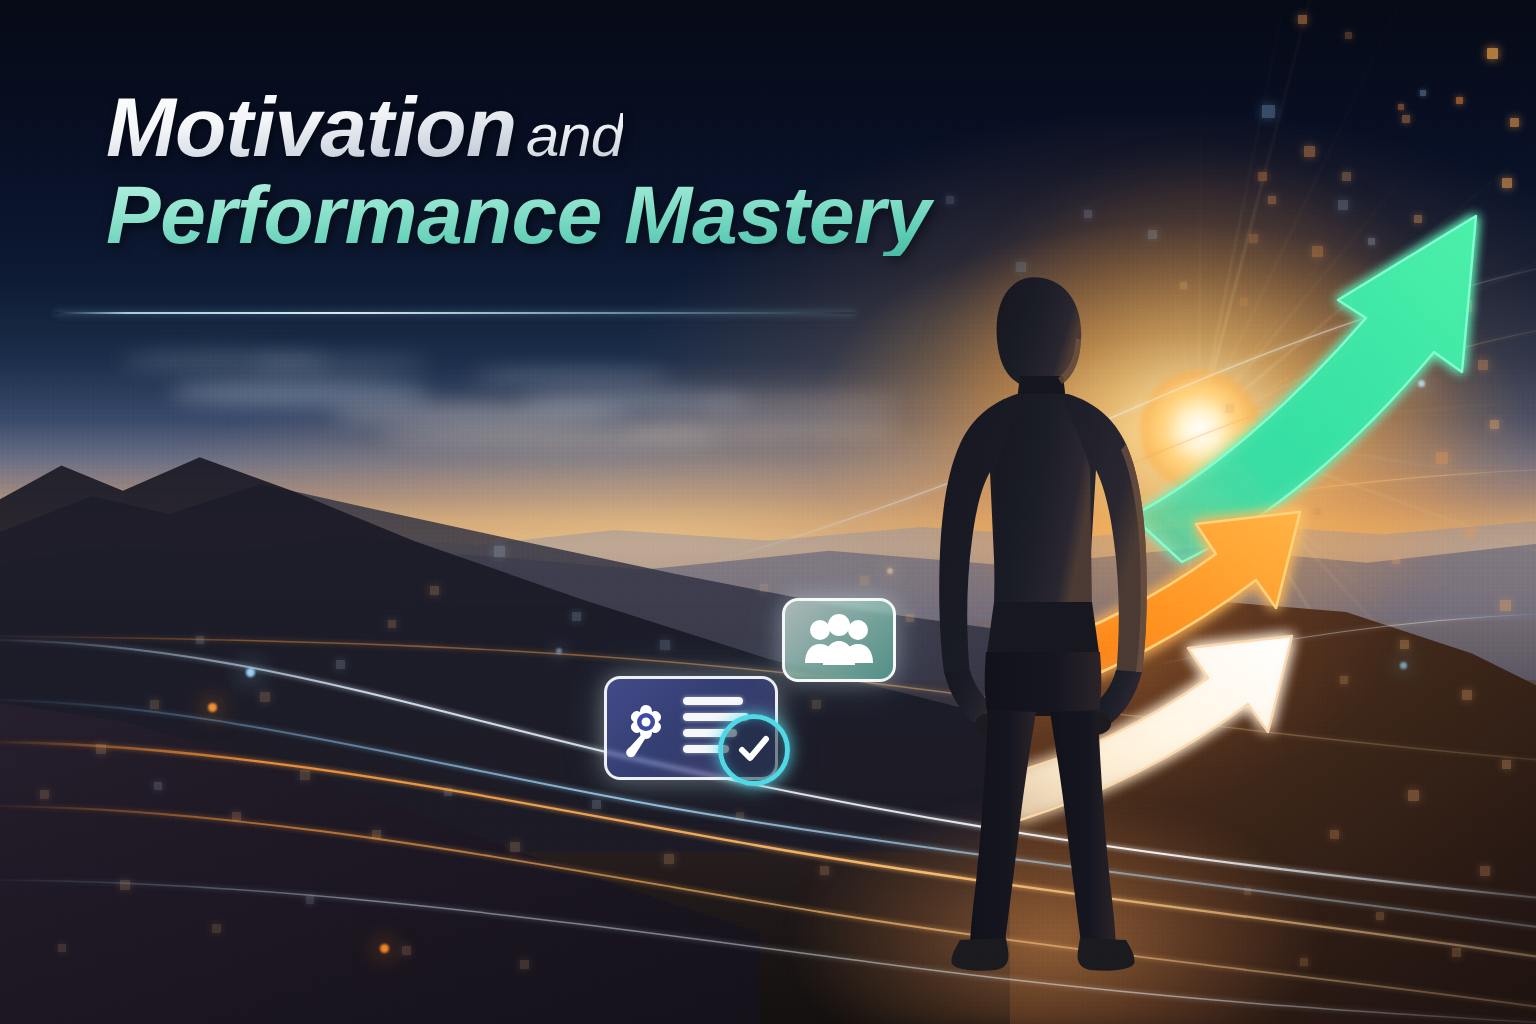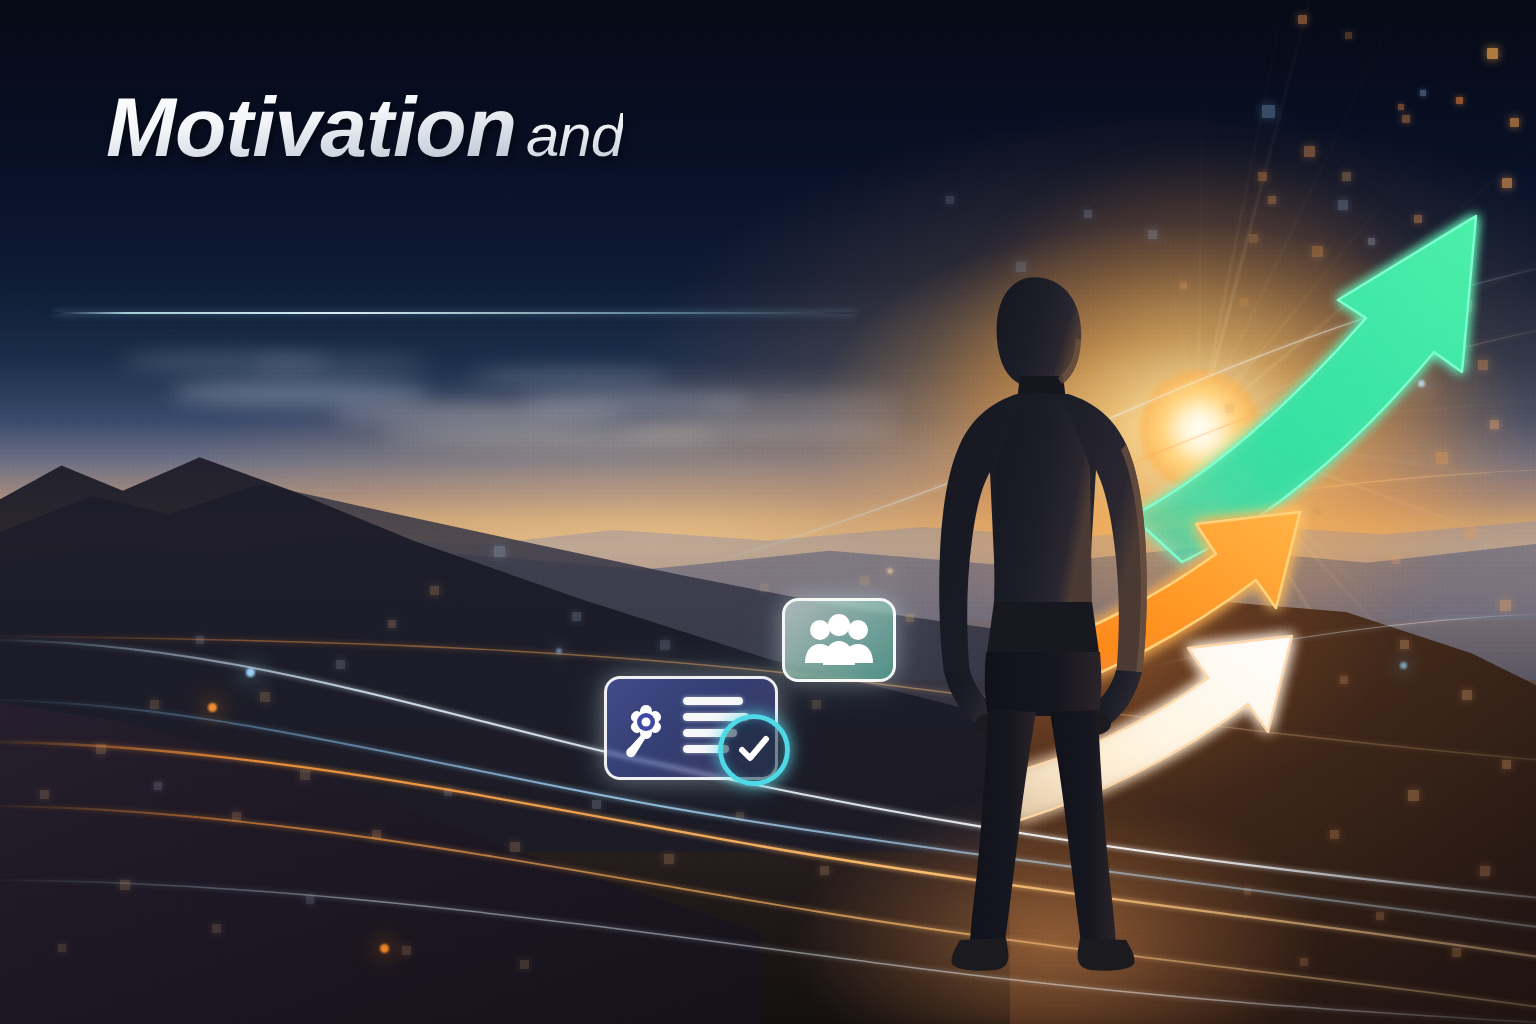--- a/index.html
+++ b/index.html
@@ -568,16 +568,17 @@
   <div id="check-badge">
     <svg width="34" height="34" viewBox="0 0 34 34">
       <path d="M5,17 L13,25 L29,6" fill="none" stroke="#ffffff" stroke-width="6" stroke-linecap="round" stroke-linejoin="round"></path>
     </svg>
   </div>
 
   <div id="headline">
     <h1 id="title-line1">
       <span class="t-strong">Motivation</span><span class="t-light">and</span>
     </h1>
+    <h1 id="title-line2">Performance Mastery</h1>
   </div>
   <div id="title-divider"></div>
 
 </div>
 
 </body></html>

